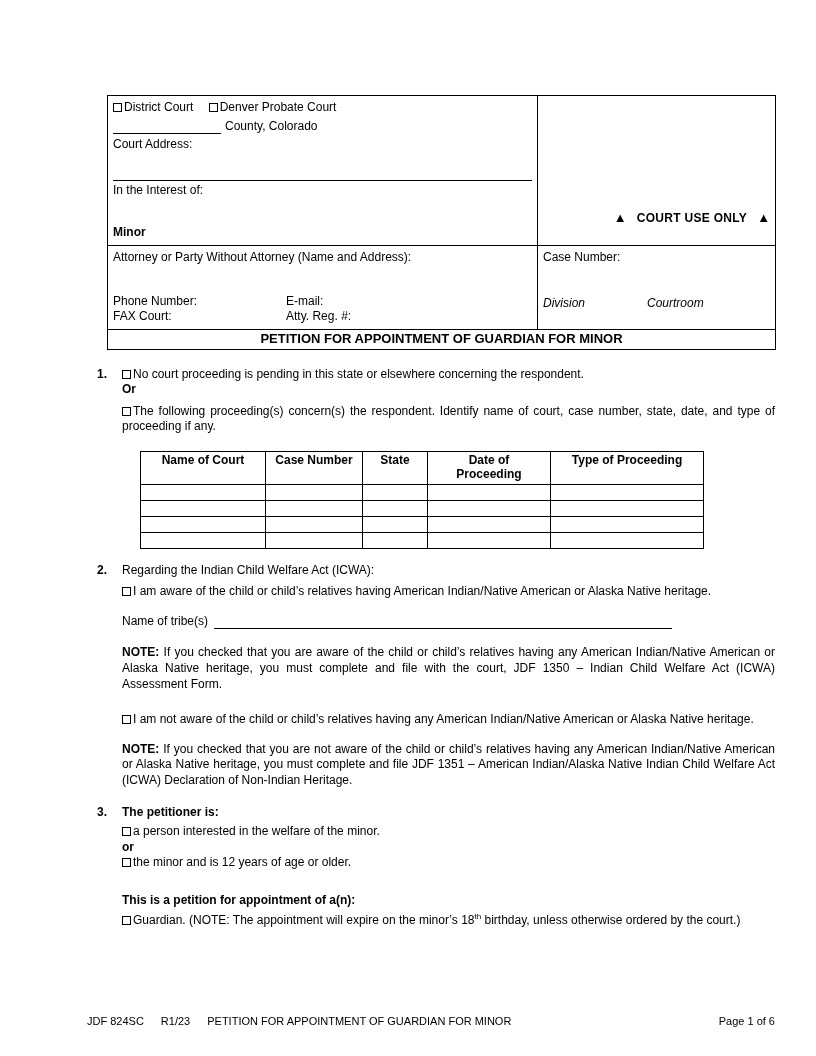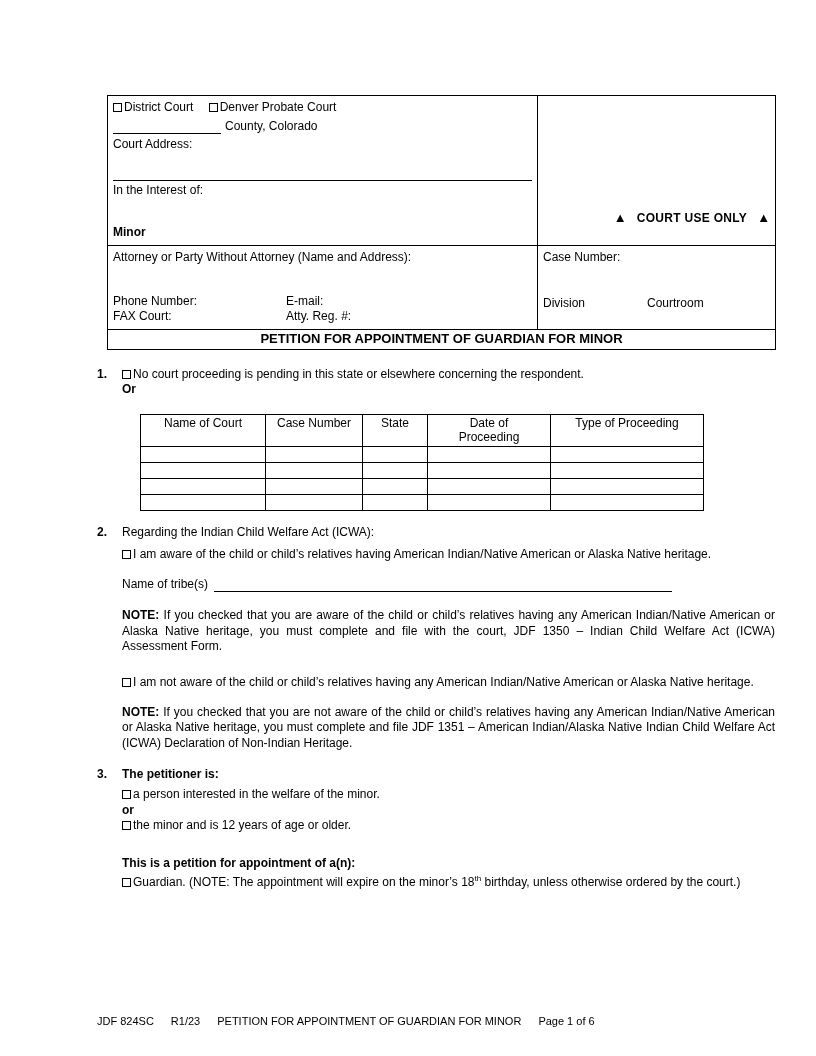--- a/index.html
+++ b/index.html
@@ -40,21 +40,21 @@
   .interest-line { margin-top: 2px; font-weight: normal; }
   .minor-line { margin-top: 27px; font-weight: bold; }
   .cb-gap { margin-left: 12px; }
 
   .court-use { margin-top: 110px; text-align: right; font-weight: bold; white-space: nowrap; }
   .court-use .tri { font-size: 13px; }
   .court-use .cu-text { margin: 0 10px; letter-spacing: 0.3px; }
 
   td.atty-cell { height: 76px; }
   .contact-grid { display: grid; grid-template-columns: 173px 1fr; margin-top: 28px; }
-  .case-cell .div-court { display: grid; grid-template-columns: 104px auto; margin-top: 30px; }
+  .case-cell .div-court { display: grid; grid-template-columns: 104px auto; margin-top: 30px; font-style: italic; }
 
   td.title-cell {
     text-align: center; font-weight: bold; font-size: 13px;
     padding: 1px 2px; height: 18px;
   }
 
   
   .main { margin-left: -10px; margin-top: 17px; }
   .item { display: flex; }
   .item-num { width: 25px; flex: none; font-weight: bold; }
@@ -67,38 +67,38 @@
   .mt16 { margin-top: 16px; }
   .mt20 { margin-top: 20px; }
   .mt22 { margin-top: 22px; }
 
   .sec2 { margin-top: 14px; }
   .sec3 { margin-top: 16px; }
 
   
   .proc-table { border-collapse: collapse; margin: 16px 0 0 18px; }
   .proc-table th, .proc-table td { border: 1px solid #000; padding: 0 2px; }
-  .proc-table th { font-size: 12px; font-weight: normal; text-align: center; vertical-align: top; line-height: 1.15; padding-top: 2px; padding-bottom: 2px; }
+  .proc-table th { font-size: 12px; font-weight: bold; text-align: center; vertical-align: top; line-height: 1.15; padding-top: 2px; padding-bottom: 2px; }
   .proc-table td { height: 16px; }
   .col-court { width: 125px; }
   .col-case  { width: 97px; }
   .col-state { width: 65px; }
   .col-date  { width: 123px; }
   .col-type  { width: 153px; }
   .narrow-head { display: inline-block; max-width: 80px; }
 
   .tribe-line { margin-top: 14px; display: flex; align-items: flex-end; }
   .tribe-blank { width: 458px; margin-left: 6px; }
 
   sup { font-size: 8px; vertical-align: super; line-height: 0; }
 
   
   .footer {
-    position: absolute; left: 97px; right: 41px; top: 1014px;
-    display: flex; 
+    position: absolute; left: 87px; right: 41px; top: 1014px;
+    display: flex; justify-content: space-between;
     font-size: 11px; white-space: nowrap;
   }
   .footer .f-left span { margin-right: 17px; }
 </style>
 </head>
 <body>
 
 <div class="page">
 
   <table class="caption-box">
@@ -147,20 +147,21 @@
   </tbody>
     </table>
 
   <div class="main">
 
     <div class="item">
       <div class="item-num">1.</div>
       <div class="item-body">
         <p class="para"><span class="cb"></span><span>No court proceeding is pending in this state or elsewhere concerning the respondent.</span></p>
         <p class="para bold">Or</p>
+        <p class="para just mt6"><span class="cb"></span><span>The following proceeding(s) concern(s) the respondent.  Identify name of court, case number, state, date, and type of proceeding if any.</span></p>
 
         <table class="proc-table">
           <tbody>
               <tr>
             <th class="col-court"><span>Name of Court</span></th>
             <th class="col-case"><span>Case Number</span></th>
             <th class="col-state"><span>State</span></th>
             <th class="col-date"><span class="narrow-head">Date of Proceeding</span></th>
             <th class="col-type"><span>Type of Proceeding</span></th>
           </tr>

